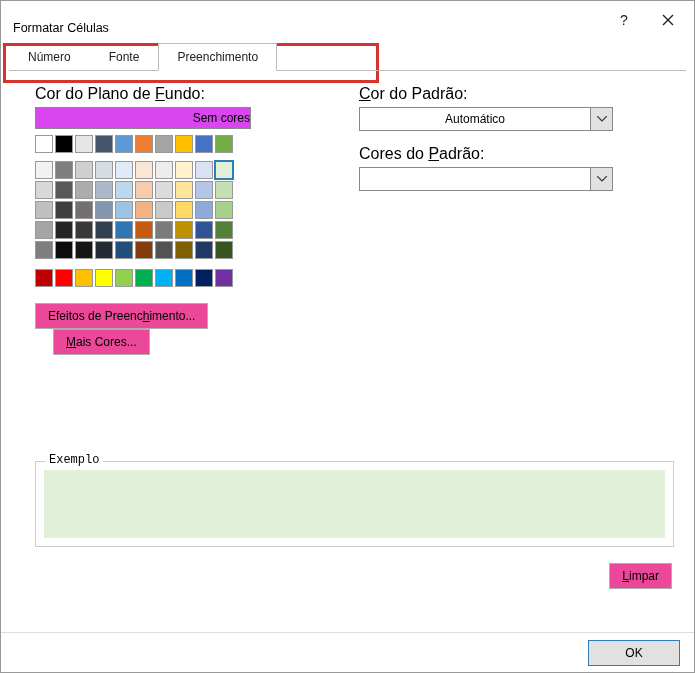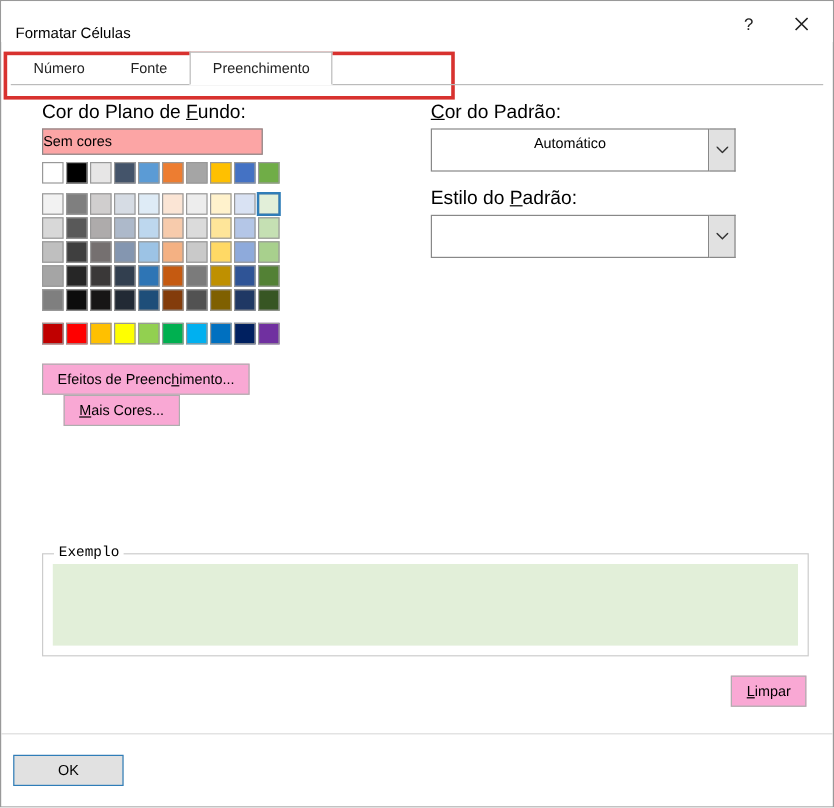--- a/index.html
+++ b/index.html
@@ -42,48 +42,48 @@
     border: 3px solid #d8322f; pointer-events: none;
   }
   .content {
     display: flex; padding: 14px 20px 0 34px;
   }
   .col-left { width: 290px; }
   .col-right { margin-left: 34px; flex: 1; }
   .lbl { font-size: 16px; margin-bottom: 4px; }
   .underline { text-decoration: underline; }
   .nocolor-btn {
-    width: 184px; height: 22px; border: 1px solid #888;
-    background: #fca5a5; text-align: left; line-height: 20px;
+    width: 216px; height: 22px; border: 1px solid #888;
+    background: #d946ef; text-align: right; line-height: 20px;
     font-size: 12px; cursor: default; margin-bottom: 6px;
   }
   .theme-row {
     display: flex; gap: 2px; margin-bottom: 8px;
   }
   .theme-row .sw {
     width: 18px; height: 18px; border: 1px solid #999;
   }
   .variant-grid {
     display: grid; grid-template-columns: repeat(10, 18px);
     gap: 2px; margin-bottom: 10px;
   }
   .variant-grid .sw { width: 18px; height: 18px; border: 1px solid #999; }
   .variant-grid .sw.selected { outline: 2px solid #2f7db8; outline-offset: -1px; }
   .std-row {
     display: flex; gap: 2px; margin-bottom: 16px;
   }
   .std-row .sw { width: 18px; height: 18px; border: 1px solid #999; }
   .btn {
     height: 26px; padding: 0 12px; border: 1px solid #aeaeae;
-    background: #f9a8d4; font-size: 12px; line-height: 24px;
+    background: #ec4899; font-size: 12px; line-height: 24px;
     cursor: default; display: inline-block;
   }
   .btn + .btn { margin-left: 18px; }
   .combo {
-    display: flex; height: 36px; width: 254px;
+    display: flex; height: 24px; width: 254px;
   }
   .combo .ct {
     flex: 1; border: 1px solid #888; background: #fff;
     text-align: center; line-height: 22px; font-size: 12px;
   }
   .combo .cb {
     width: 22px; border: 1px solid #888; border-left: none;
     background: #e1e1e1; display: flex; align-items: center;
     justify-content: center;
   }
@@ -100,22 +100,22 @@
     padding: 8px;
   }
   .preview {
     width: 100%; height: 100%; background: #e2efd9;
   }
   .clear-row {
     position: absolute; right: 22px; top: 562px;
   }
   .footer {
     position: absolute; left: 0; right: 0; bottom: 0;
-    border-top: 1px solid #ddd; height: 61px;
-    display: flex; justify-content: flex-start; align-items: center;
+    border-top: 1px solid #ddd; height: 40px;
+    display: flex; justify-content: flex-end; align-items: center;
     padding-right: 14px;
   }
   .footer .btn { width: 92px; text-align: center; margin-left: 10px; }
   .footer .btn.ok { border: 1px solid #2f7db8; background: #e1e1e1; }
 </style>
 </head>
 <body>
 
 <div class="dialog">
 
@@ -238,21 +238,21 @@
       <div class="combo">
         <div class="ct">Automático</div>
         <div class="cb">
           <svg viewBox="0 0 10 6">
               <path d="M0 0 L5 5 L10 0" fill="none" stroke="#333" stroke-width="1.2"></path>
             </svg>
         </div>
       </div>
       <div style="height:14px"></div>
       <div class="lbl">
-        <span>Estilo do </span><span class="underline">P</span><span>adrão:</span>
+        <span>Cores do </span><span class="underline">P</span><span>adrão:</span>
       </div>
       <div class="combo">
         <div class="ct"></div>
         <div class="cb">
           <svg viewBox="0 0 10 6">
               <path d="M0 0 L5 5 L10 0" fill="none" stroke="#333" stroke-width="1.2"></path>
             </svg>
         </div>
       </div>
     </div>

